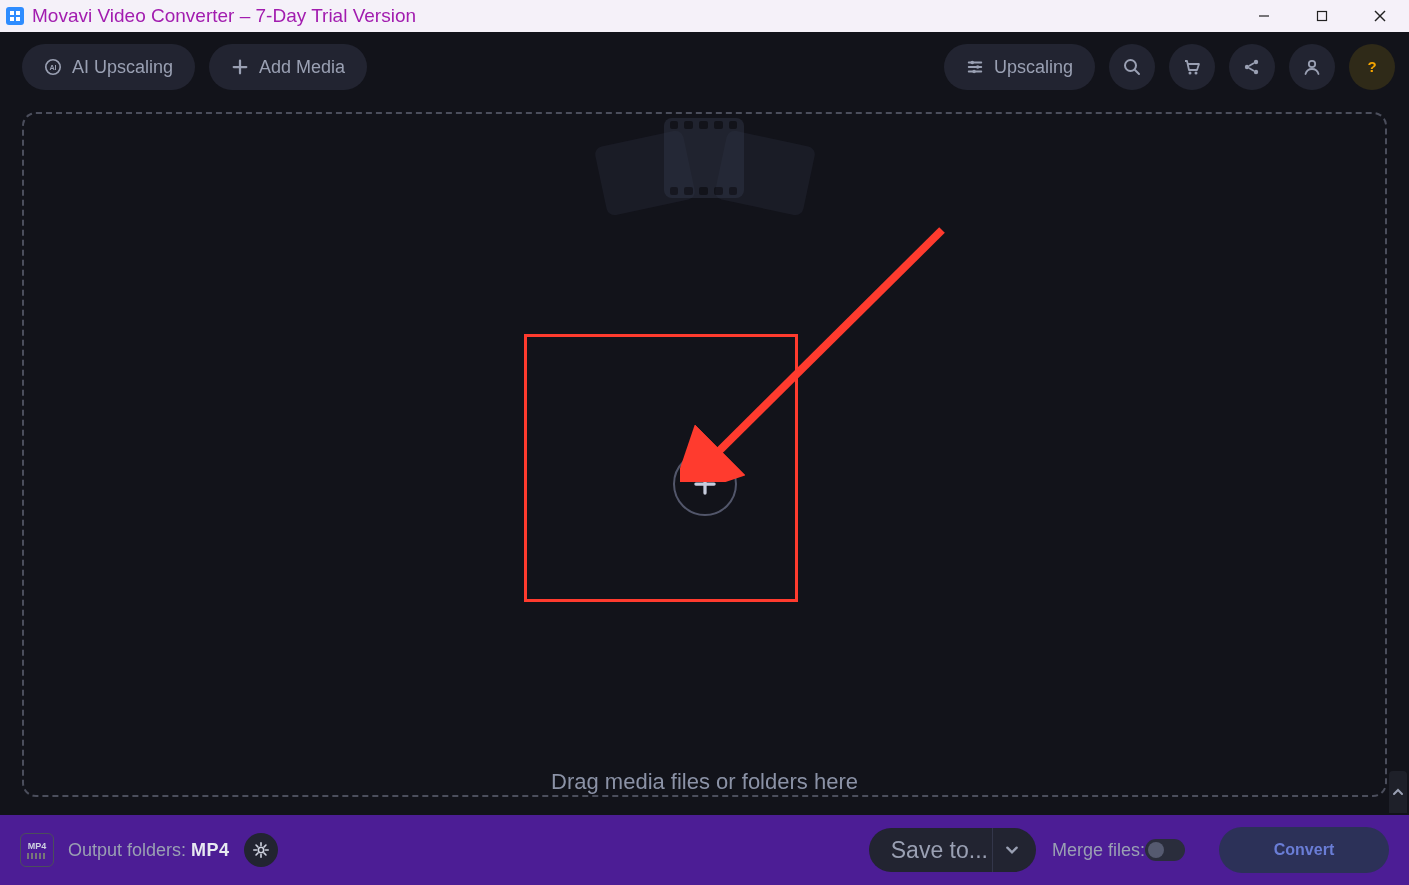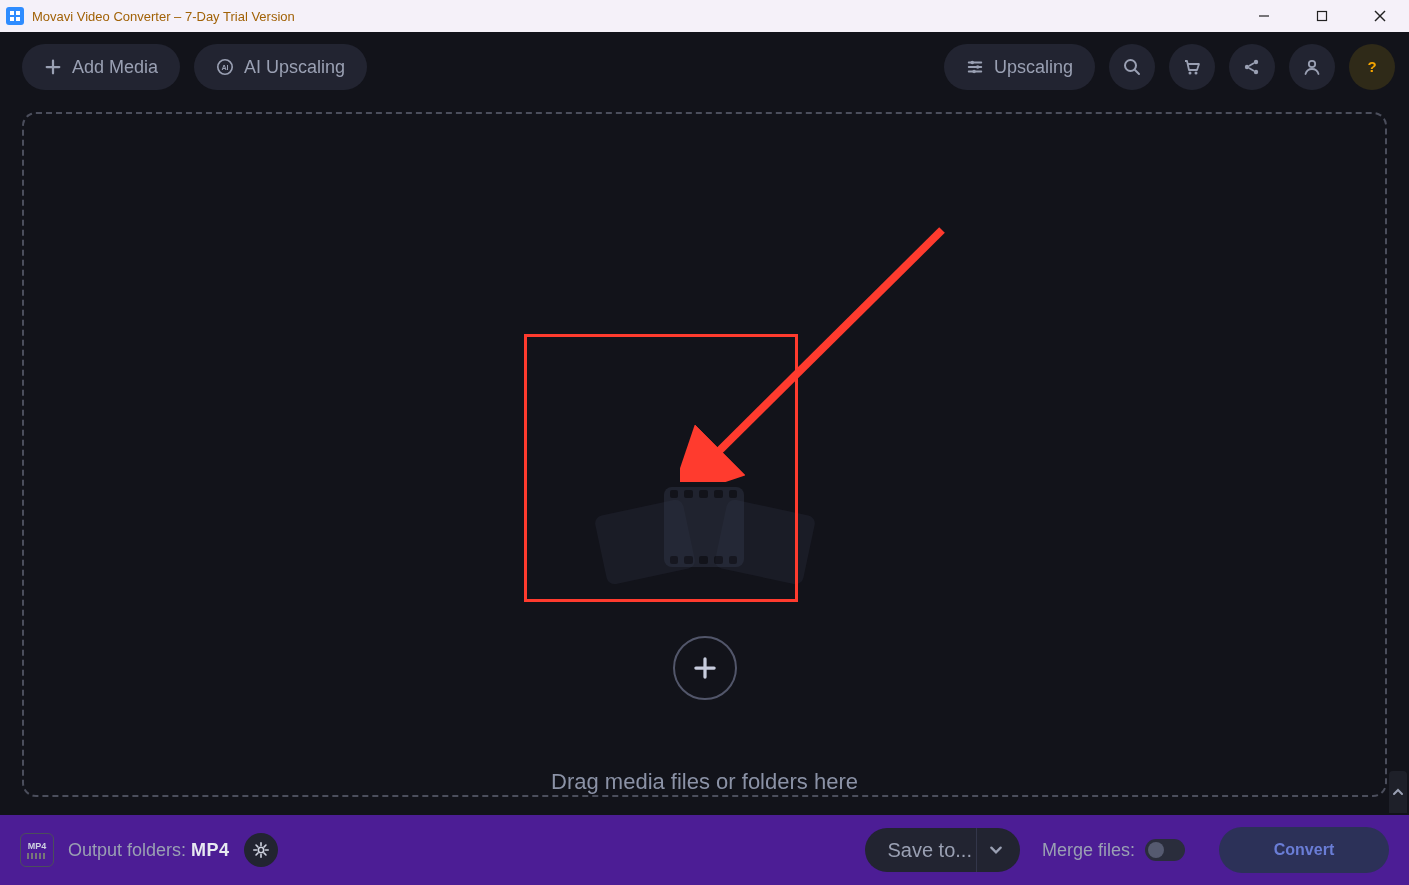--- a/index.html
+++ b/index.html
@@ -23,22 +23,22 @@
 }
 .titlebar .app-icon {
   width: 18px; height: 18px;
   background: #2e8cff;
   border-radius: 3px;
   display: flex; align-items:center; justify-content:center;
   margin-right: 8px;
 }
 .titlebar .app-icon svg { width: 12px; height:12px; }
 .titlebar .title-text {
-  color: #a16207;
-  font-size: 13px;
+  color: #a21caf;
+  font-size: 19px;
 }
 .titlebar .win-controls {
   position: absolute;
   right: 0; top: 0; height: 100%;
   display: flex;
 }
 .titlebar .win-btn {
   width: 58px; height: 32px;
   display:flex; align-items:center; justify-content:center;
   color: #222;
@@ -90,21 +90,21 @@
 .dropzone-wrap {
   flex:1;
   padding: 10px 22px 18px 22px;
   position: relative;
 }
 .dropzone {
   width: 100%; height: 100%;
   border: 2px dashed #4b4e5c;
   border-radius: 14px;
   display:flex; flex-direction:column;
-  align-items:center; justify-content:flex-end;
+  align-items:center; justify-content:space-between;
   position: relative;
   gap: 17px;
 }
 .media-icons-cluster { position: relative; width: 210px; height: 110px; }
 .media-icons-cluster .photo,
 .media-icons-cluster .music {
   position:absolute; width: 90px; height: 70px; top: 24px;
   background:#32384a; border-radius: 8px;
   opacity: .25;
 }
@@ -179,26 +179,26 @@
 .bottombar .fmt-label strong { color:#e7e9f1; font-weight:700; letter-spacing:.5px; }
 .gear-circ {
   width:34px;height:34px;border-radius:50%;background:#222431;display:flex;align-items:center;justify-content:center;cursor:pointer;
 }
 .gear-circ svg{width:18px;height:18px;}
 .bottombar .spacer{flex:1;}
 
 .saveto-btn{
   background:#222431;height:44px;border-radius:22px;
   display:flex;align-items:center;gap:4px;padding:0 4px 0 22px;color:#9aa0b3;cursor:pointer;
-  font-size:20px;
+  font-size:23px;
 }
 .saveto-btn .chev{width:40px;display:flex;align-items:center;justify-content:center;border-left:1px solid #33364a;height:100%;}
 .saveto-btn .chev svg{width:14px;height:14px;}
 
-.merge { display:flex; align-items:flex-end; gap:10px; margin-left:8px; }
+.merge { display:flex; align-items:flex-end; margin-left:2px; }
 .toggle {
   width:40px;height:22px;border-radius:999px;background:#2a2d3c;position:relative;cursor:pointer;
 }
 .toggle::after{content:"";position:absolute;left:3px;top:3px;width:16px;height:16px;border-radius:50%;background:#555a70;}
 
 .convert-btn{
   margin-left:20px;
   width:170px;height:46px;border-radius:24px;
   background:#2c3158;color:#6a7dd6;
   display:flex;align-items:center;justify-content:center;
@@ -236,31 +236,31 @@
         </svg>
     </div>
   </div>
 </div>
 
 <div class="app">
 
   <div class="toolbar">
     <div class="pill-btn">
       <svg viewBox="0 0 20 20">
+          <circle cx="10" cy="10" r="8" fill="none" stroke="#9aa0b3" stroke-width="1.8"></circle>
+          <text x="10" y="13" text-anchor="middle" font-size="8" fill="#9aa0b3" font-weight="700">AI</text>
+        </svg>
+      <span>AI Upscaling</span>
+    </div>
+    <div class="pill-btn">
+      <svg viewBox="0 0 20 20">
           <line x1="10" y1="3" x2="10" y2="17" stroke="#9aa0b3" stroke-width="2.5" stroke-linecap="round"></line>
           <line x1="3" y1="10" x2="17" y2="10" stroke="#9aa0b3" stroke-width="2.5" stroke-linecap="round"></line>
         </svg>
       <span>Add Media</span>
-    </div>
-    <div class="pill-btn">
-      <svg viewBox="0 0 20 20">
-          <circle cx="10" cy="10" r="8" fill="none" stroke="#9aa0b3" stroke-width="1.8"></circle>
-          <text x="10" y="13" text-anchor="middle" font-size="8" fill="#9aa0b3" font-weight="700">AI</text>
-        </svg>
-      <span>AI Upscaling</span>
     </div>
 
     <div class="spacer"></div>
 
     <div class="pill-btn">
       <svg viewBox="0 0 20 20">
         <line x1="3" y1="5" x2="17" y2="5" stroke="#9aa0b3" stroke-width="2" stroke-linecap="round"></line>
         <line x1="3" y1="10" x2="17" y2="10" stroke="#9aa0b3" stroke-width="2" stroke-linecap="round"></line>
         <line x1="3" y1="15" x2="17" y2="15" stroke="#9aa0b3" stroke-width="2" stroke-linecap="round"></line>
         <circle cx="7" cy="5" r="2" fill="#9aa0b3"></circle>

